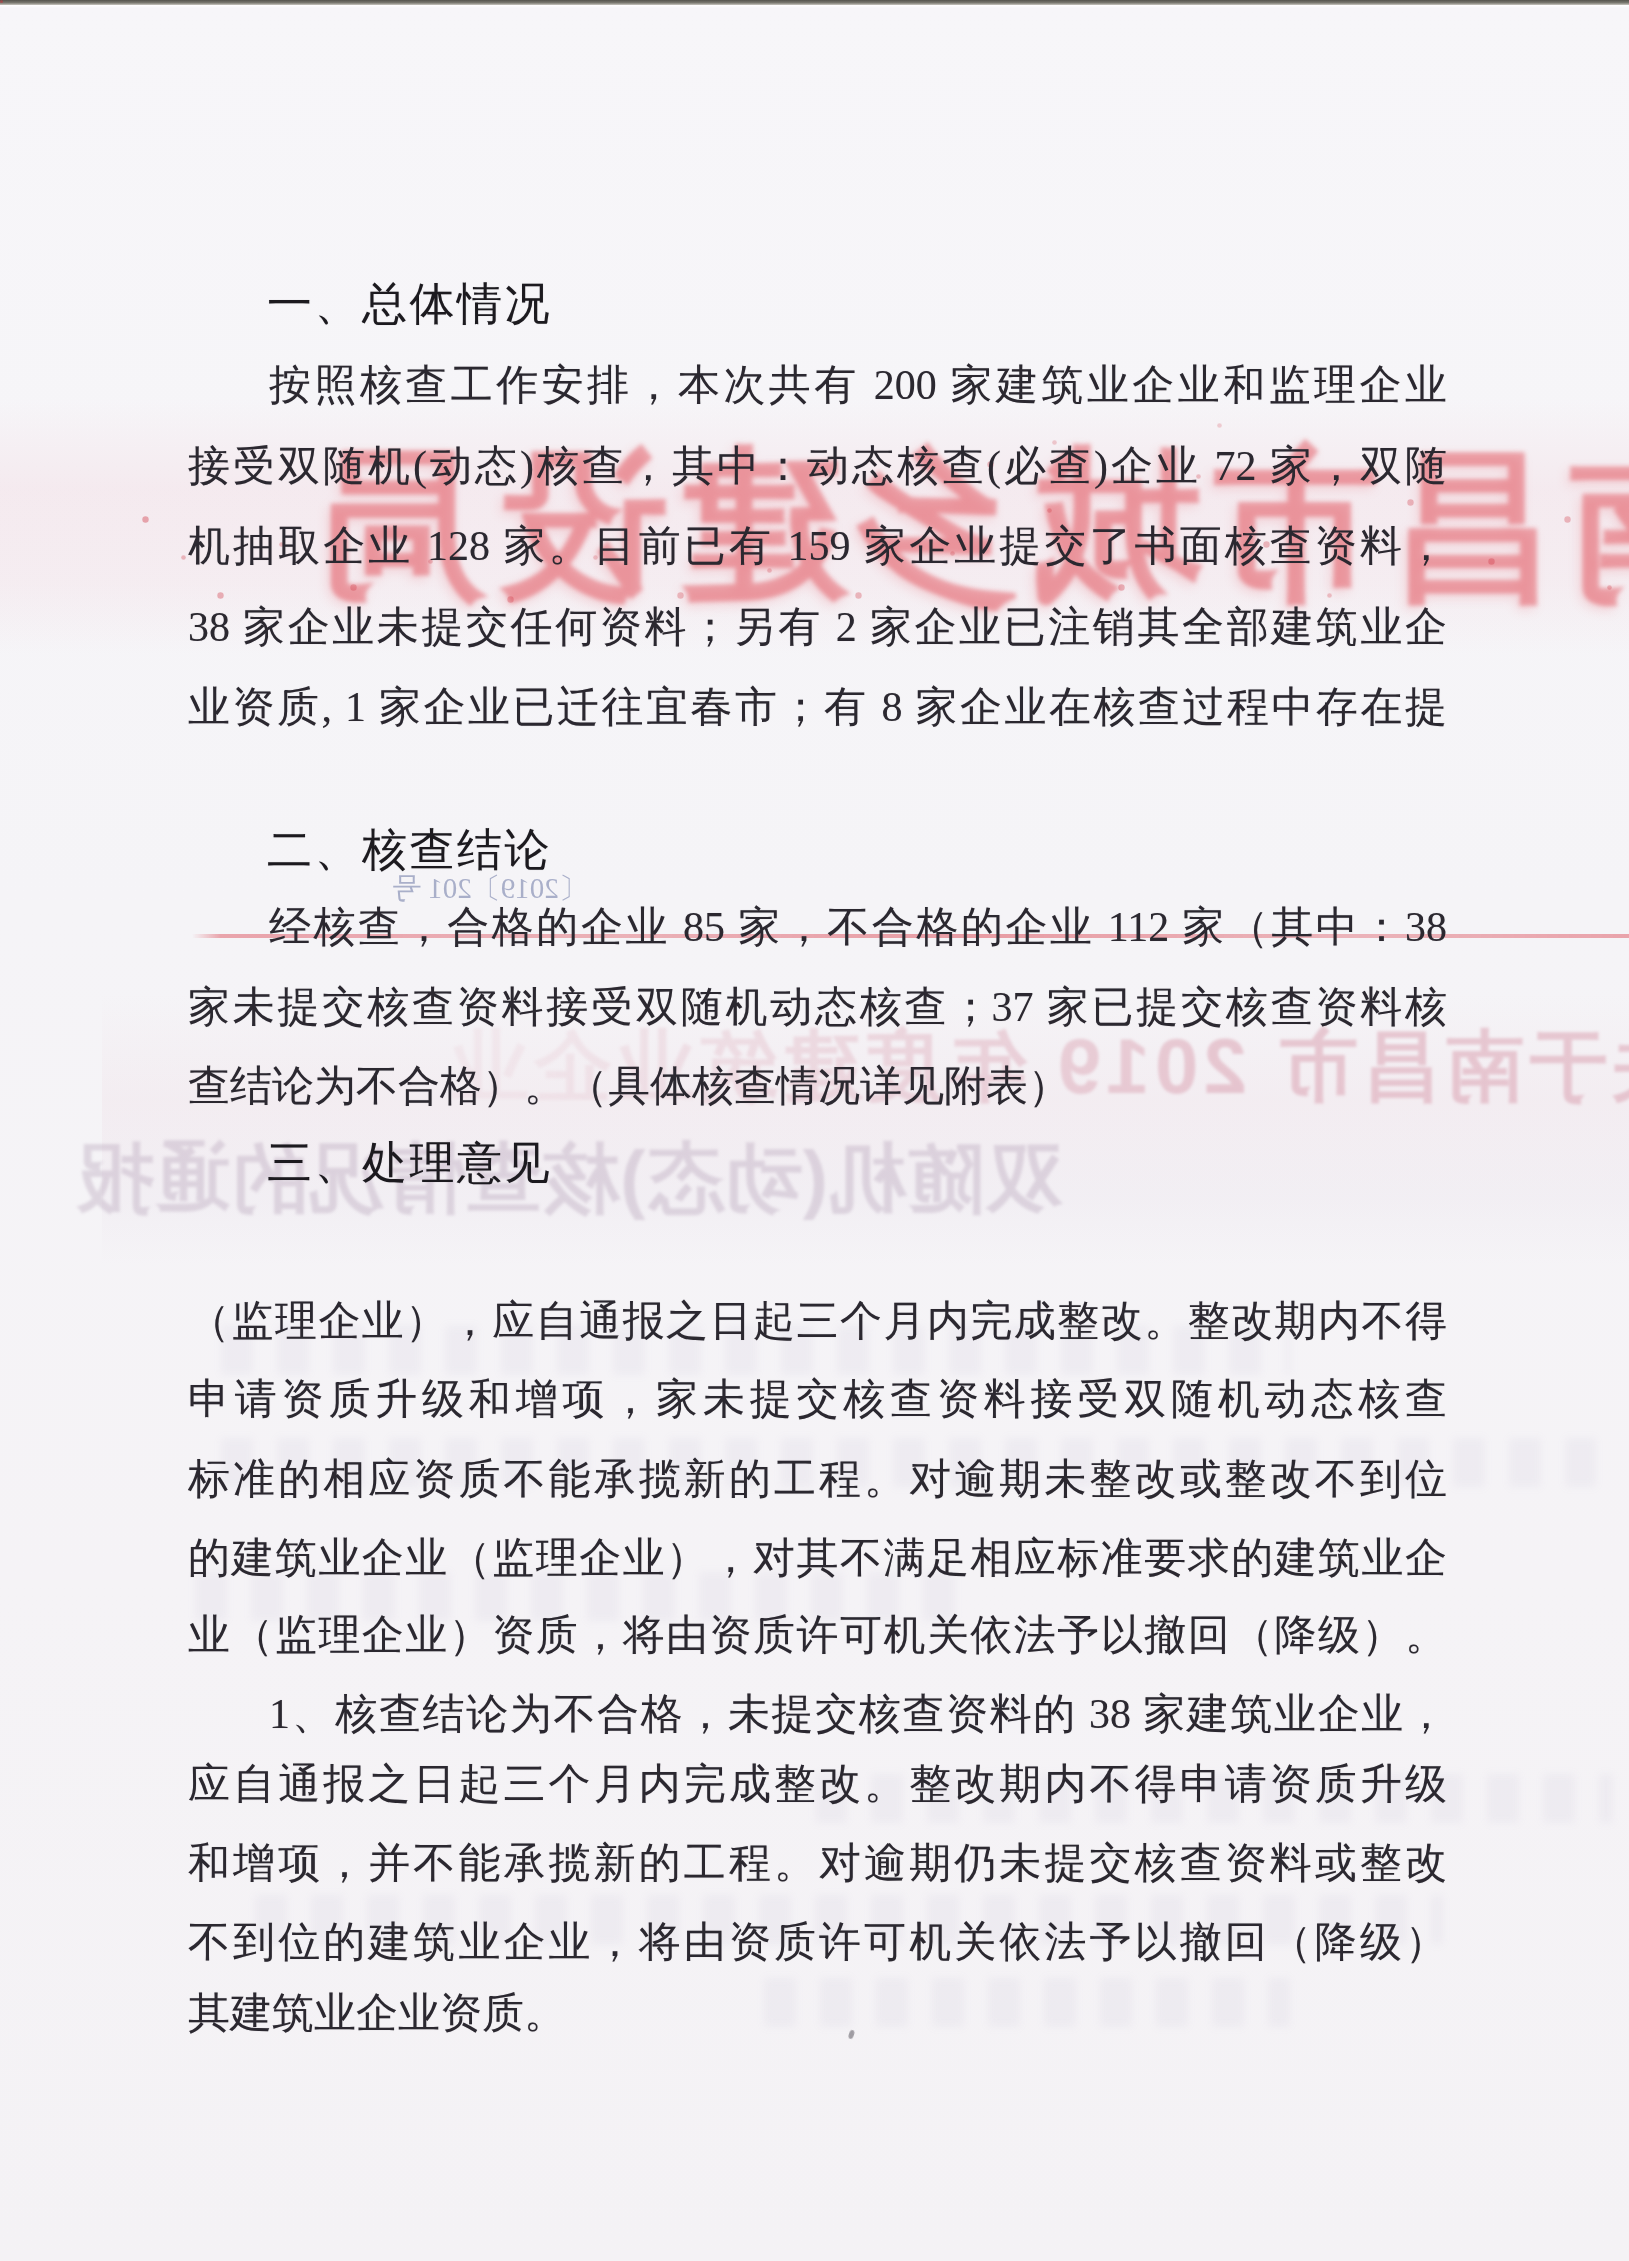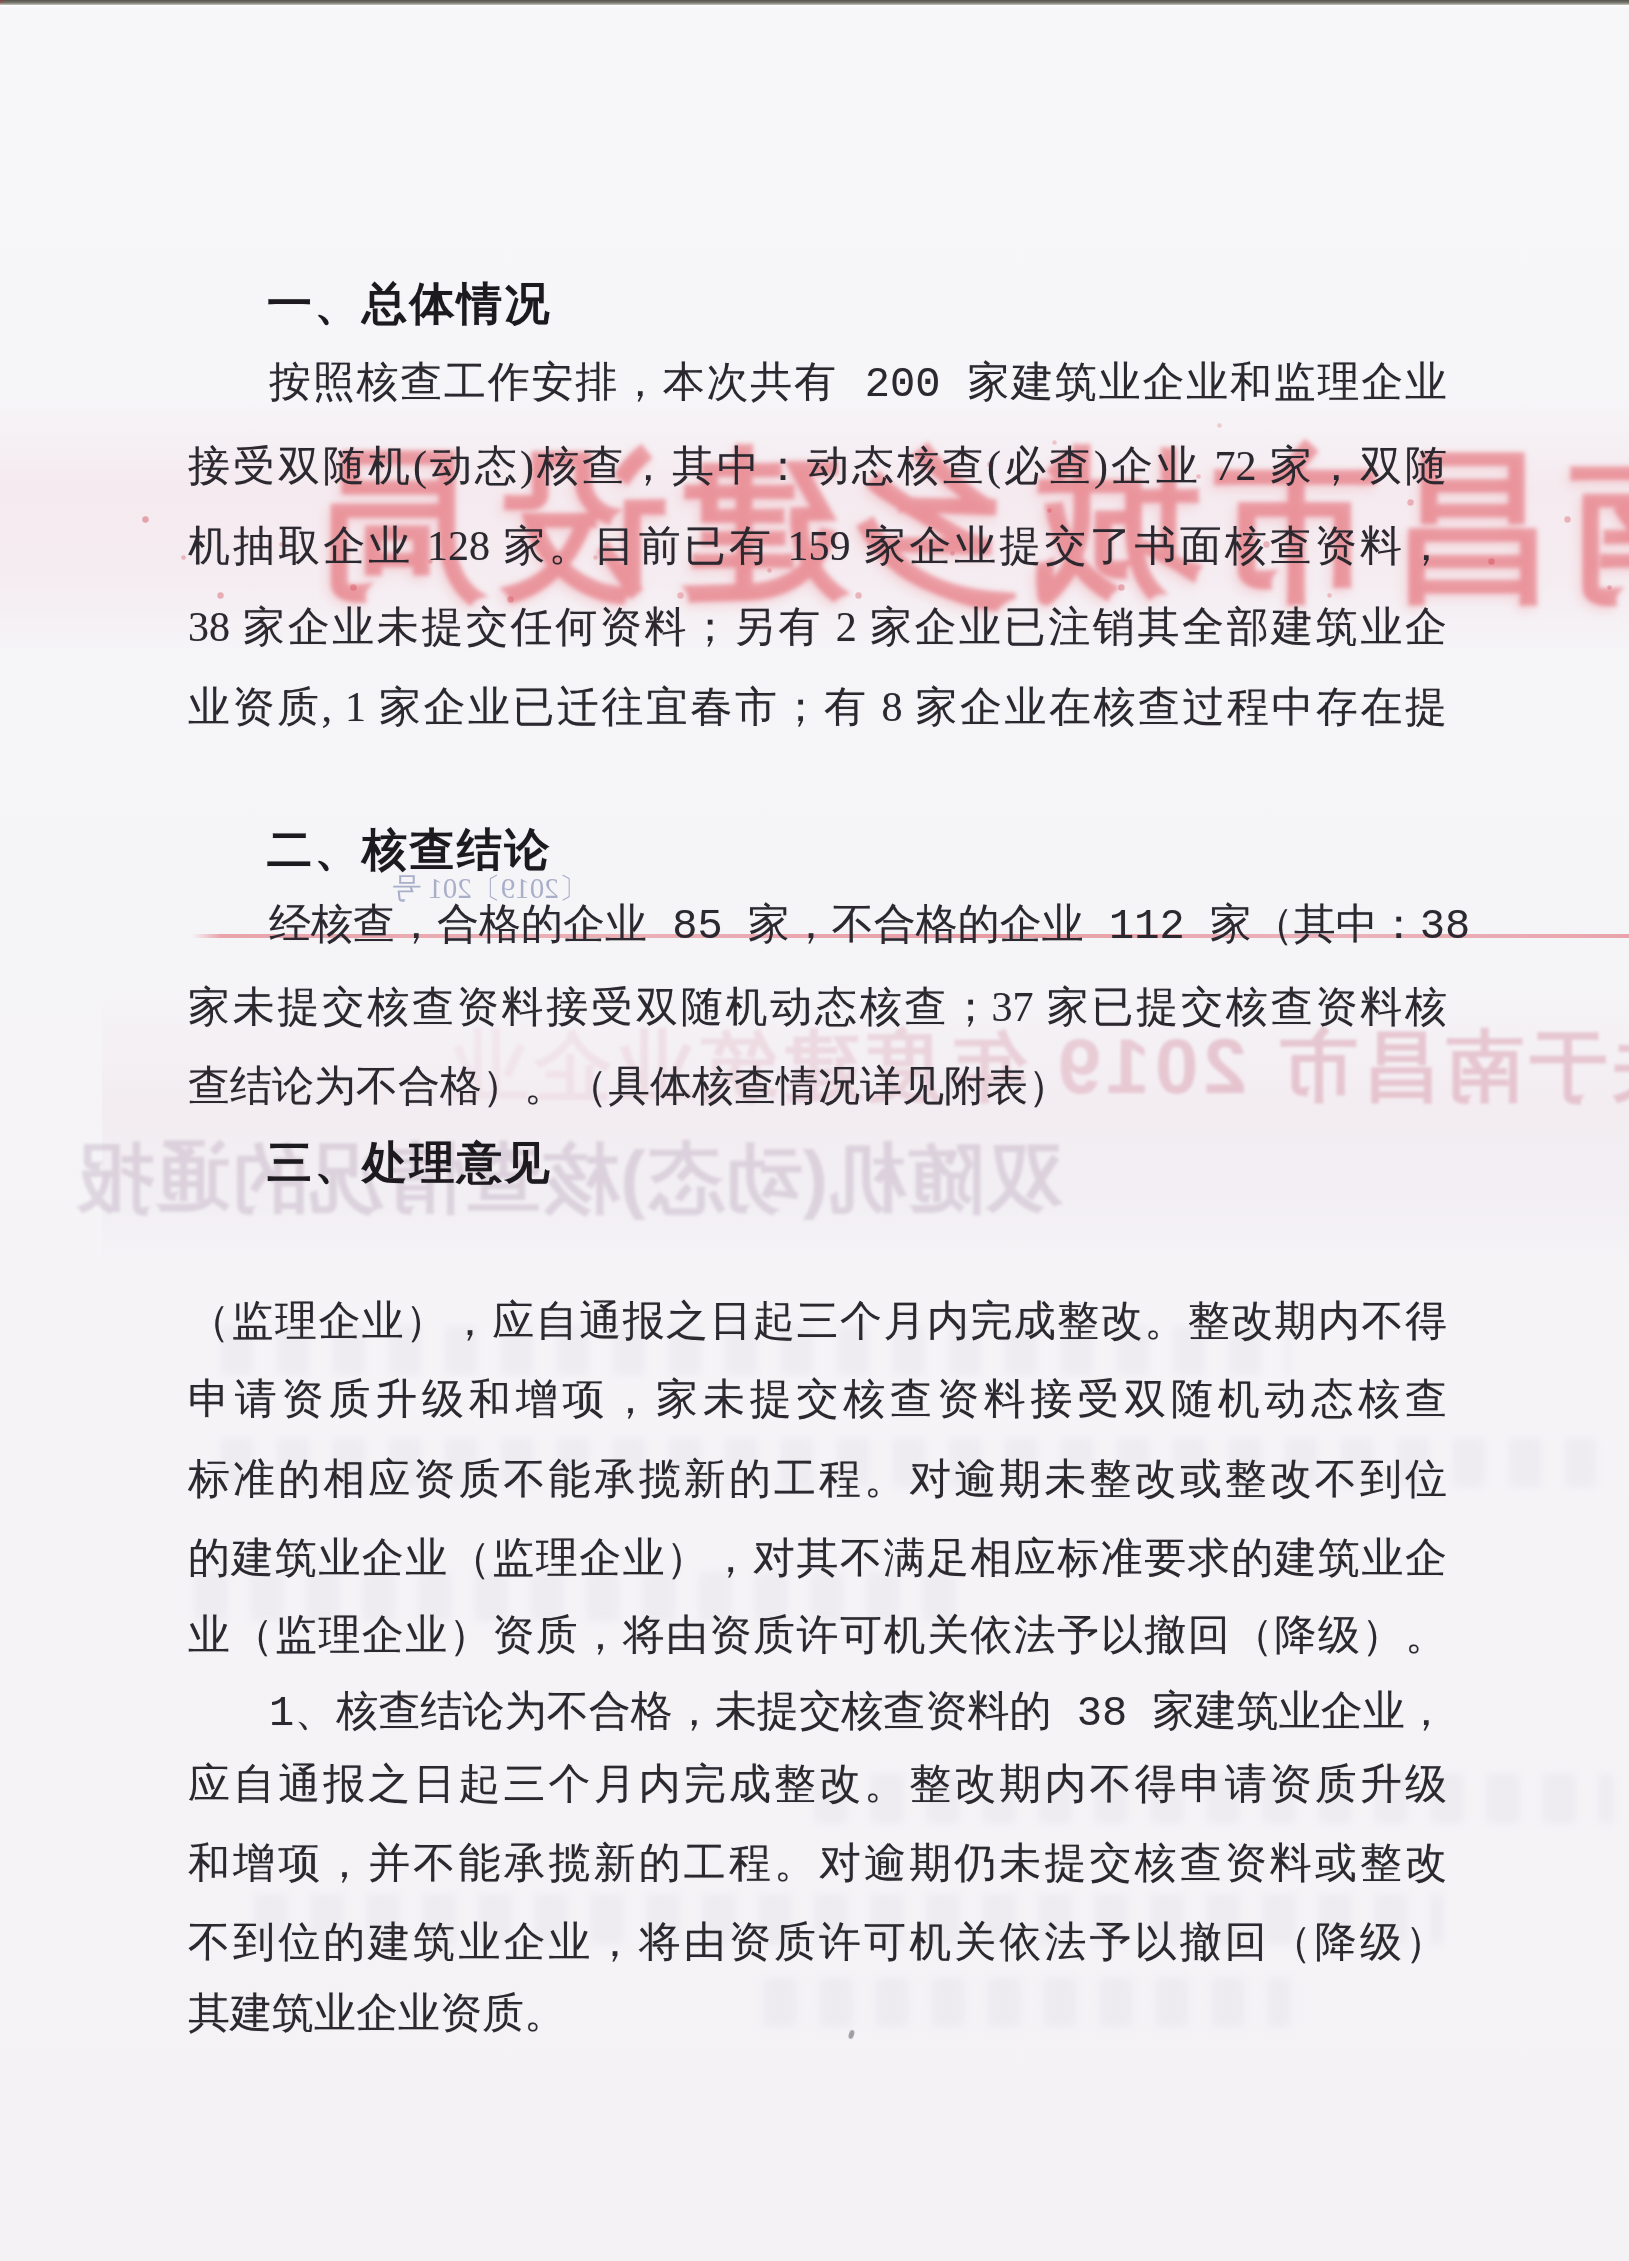--- a/index.html
+++ b/index.html
@@ -119,33 +119,33 @@
   .artifact-dot{
     position:absolute;top:2030px;left:849px;width:5.1px;height:8.5px;border-radius:50%;
     background:rgba(90,85,95,.55);transform:rotate(18deg);filter:blur(0.3px);
   }
 
   
   .textlayer{position:absolute;inset:0;z-index:2;color:#2b2830;}
   .heading{
     position:absolute;left:267px;margin:0;
     font-family:"Liberation Sans","DejaVu Sans",sans-serif;
-    font-weight:700;font-size:45px;line-height:51px;
+    font-weight:400;font-size:45px;line-height:51px;
     color:#1c1a1f;letter-spacing:2.5px;white-space:nowrap;
     text-shadow:0 0 0.8px rgba(30,28,35,.35);
   }
   .line{
     position:absolute;left:188px;width:1259px;height:53px;
     font-size:42px;line-height:51px;
     text-align:justify;text-align-last:justify;
     box-sizing:border-box;
     text-shadow:0 0 0.8px rgba(35,32,40,.3);
     white-space:nowrap;
   }
-  .line.first{padding-left:81px;font-family:Liberation Mono, monospace;}
+  .line.first{padding-left:81px;}
   .line.end{text-align-last:left;}
 </style>
 </head>
 <body>
 
 <div class="page">
 
   <div class="scan-edge-top"></div>
   <div class="scan-edge-top2"></div>
 

